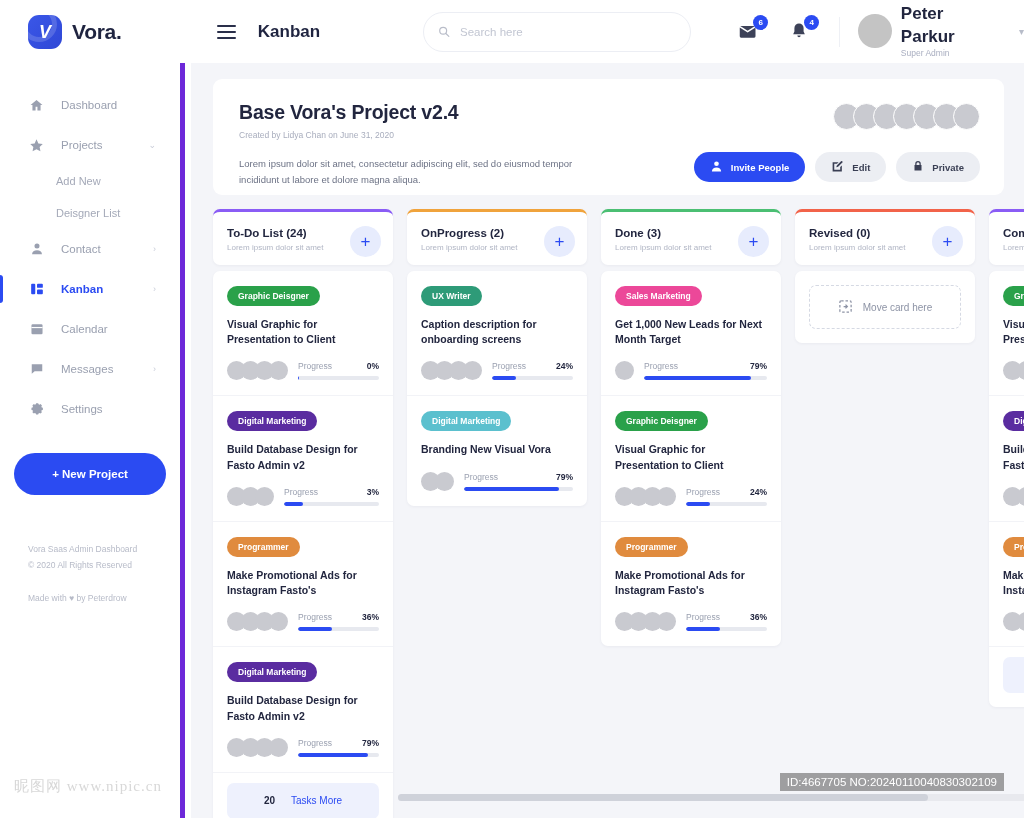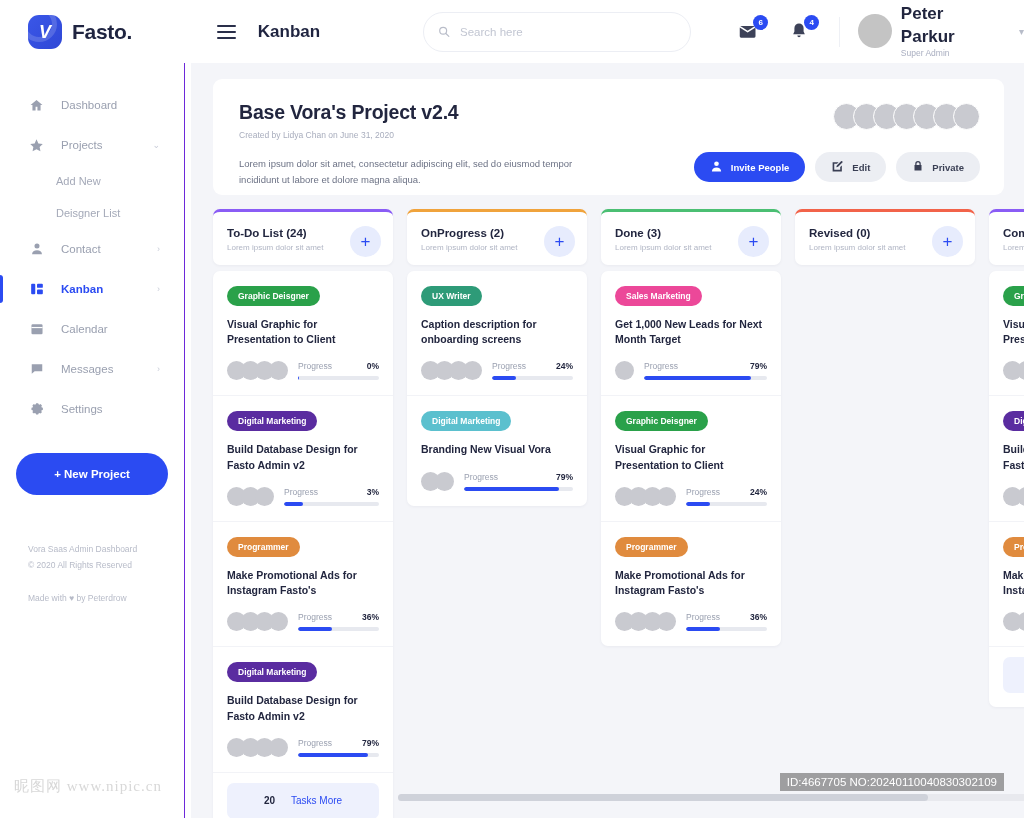--- a/index.html
+++ b/index.html
@@ -32,21 +32,21 @@
   .nav-ic { position:relative; width:22px; height:22px; cursor:pointer;}
   .badge { position:absolute; top:-6px; right:-8px; min-width:15px; height:15px; border-radius:50%; background:#2b4bf2; color:#fff; font-size:8px; font-weight:bold; display:flex; align-items:center; justify-content:center; padding:0 3px;}
   .divider-v { margin-left:28px; width:1px; height:30px; background:#eef0f5;}
   .profile { margin-left:18px; display:flex; align-items:center; gap:9px; cursor:pointer;}
   .avatar-lg { width:34px; height:34px; border-radius:50%; background:#c4c4c4;}
   .prof-name { font-size:17px; font-weight:bold; color:#22263f; line-height:1.3;}
   .prof-role { font-size:8.5px; color:#a9aec0; line-height:1.4;}
   .chev { margin-left:9px; color:#b7bcc9; font-size:10px;}
 
   
-  .sidebar { position:absolute; top:63px; left:0; width:185px; height:755px; background:#fff; border-right:1px solid #6d28d9; }
+  .sidebar { position:absolute; top:63px; left:0; width:185px; height:755px; background:#fff; border-right:5px solid #6d28d9; }
   .nav { padding-top:22px;}
   .nav-item { position:relative; height:40px; display:flex; align-items:center; padding-left:28px; gap:16px; cursor:pointer; }
   .nav-item .ic { width:17px; height:17px; display:flex; align-items:center; justify-content:center; color:#9aa0b0;}
   .nav-label { font-size:11.5px; color:#9aa0b0; }
   .nav-item.active .nav-label { color:#2b4bf2; font-weight:bold;}
   .nav-item.active .ic { color:#2b4bf2;}
   .nav-item.active::before { content:""; position:absolute; left:0; top:6px; width:3px; height:28px; background:#2b4bf2; border-radius:0 3px 3px 0;}
   .nav-arrow { margin-left:auto; margin-right:24px; color:#c8ccd8; font-size:9px;}
   .nav-sub { height:32px; display:flex; align-items:center; padding-left:56px; font-size:11px; color:#a4a9b8; cursor:pointer;}
   .newproj { margin:24px auto 0; width:152px; height:42px; border-radius:22px; background:#2b4bf2; color:#fff; font-size:11.5px; font-weight:bold; display:flex; align-items:center; justify-content:center; cursor:pointer; border:none; font-family:"Liberation Sans",sans-serif;}
@@ -103,21 +103,21 @@
 </head>
 <body>
 
 <div id="app">
 
   <div class="topbar">
     <div class="brand">
       <div class="logo-sq">
         <span class="logo-v">V</span>
       </div>
-      <span class="brand-name">Fasto.</span>
+      <span class="brand-name">Vora.</span>
     </div>
 
     <div class="topbar-rest">
       <div class="hamburger">
         <span></span>
         <span></span>
         <span></span>
       </div>
       <div class="page-title">Kanban</div>
 
@@ -453,20 +453,29 @@
                 </div>
               </div></div>
           </div>
         </div>
         <div class="col">
           <div class="col-head" style="border-top-color:#f2634a">
             <h3>Revised (0)</h3>
             <p>Lorem ipsum dolor sit amet</p>
             <div class="plus">+</div>
           </div>
+          <div class="col-body">
+            <div class="dropzone">
+              <span><svg width="15" height="15" viewBox="0 0 24 24" fill="none" stroke="currentColor" stroke-width="2">
+                  <rect x="3" y="3" width="18" height="18" rx="2" stroke-dasharray="4 3"></rect>
+                  <path d="M9 12h6M12 9l3 3-3 3"></path>
+                </svg></span>
+              <span>Move card here</span>
+            </div>
+          </div>
         </div>
         <div class="col">
           <div class="col-head" style="border-top-color:#8a5cf5">
             <h3>Completed (12)</h3>
             <p>Lorem ipsum dolor sit amet</p>
           </div>
           <div class="col-body">
             <div class="card"><span class="tag" style="background:#2aa14a">Graphic Deisgner</span><div class="card-title">Visual Graphic for Presentation to Client</div><div class="card-foot">
                 <div class="mini-avs">
                   <div class="av-xs"></div>

